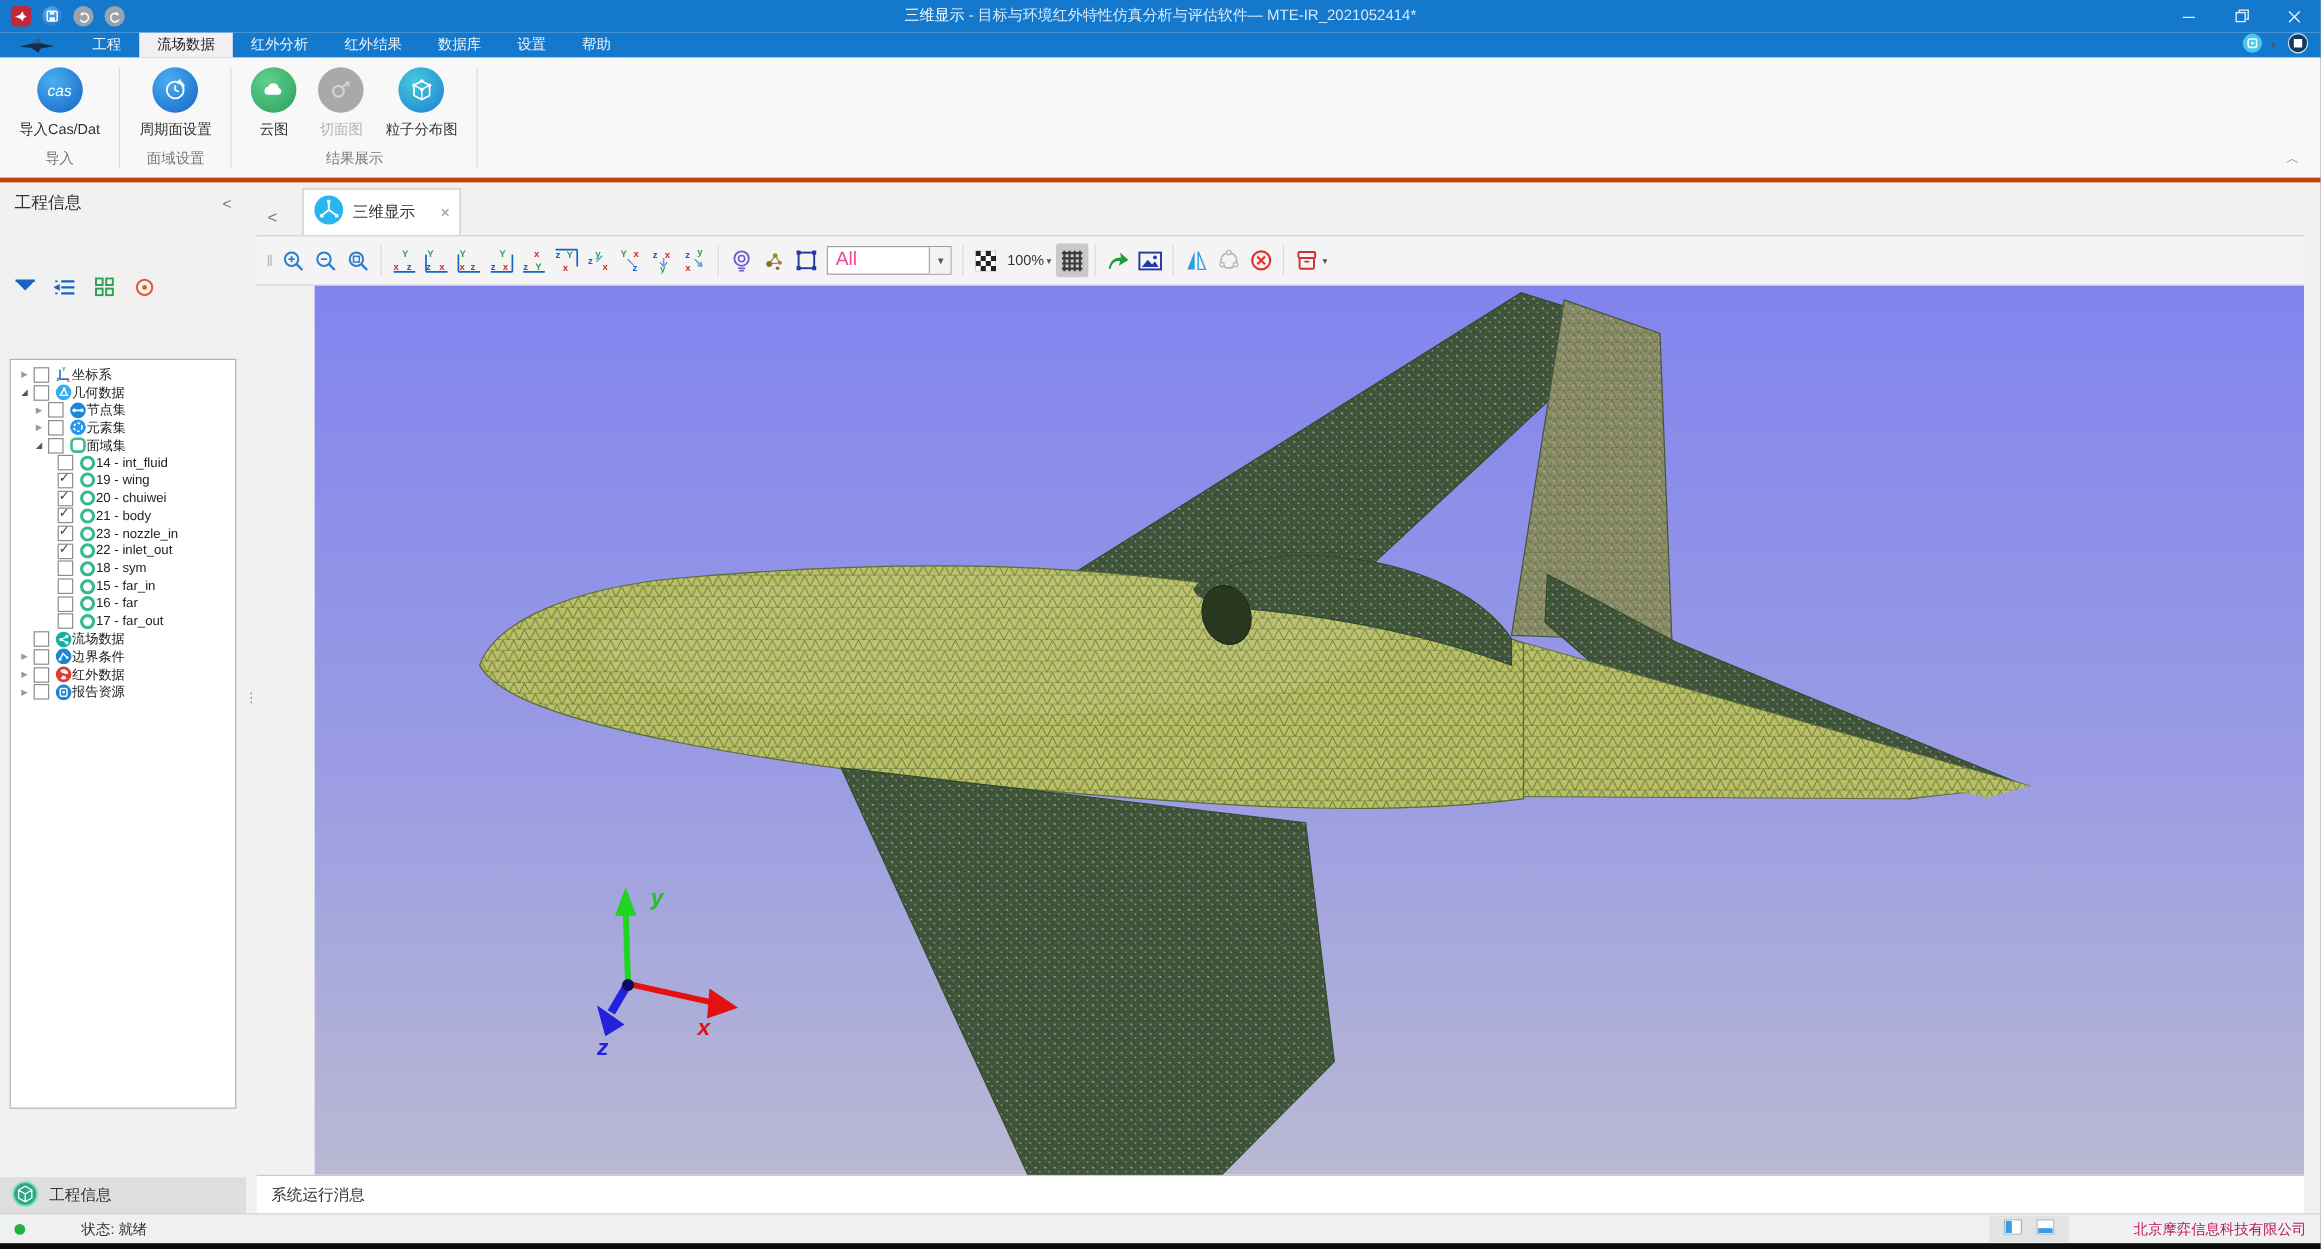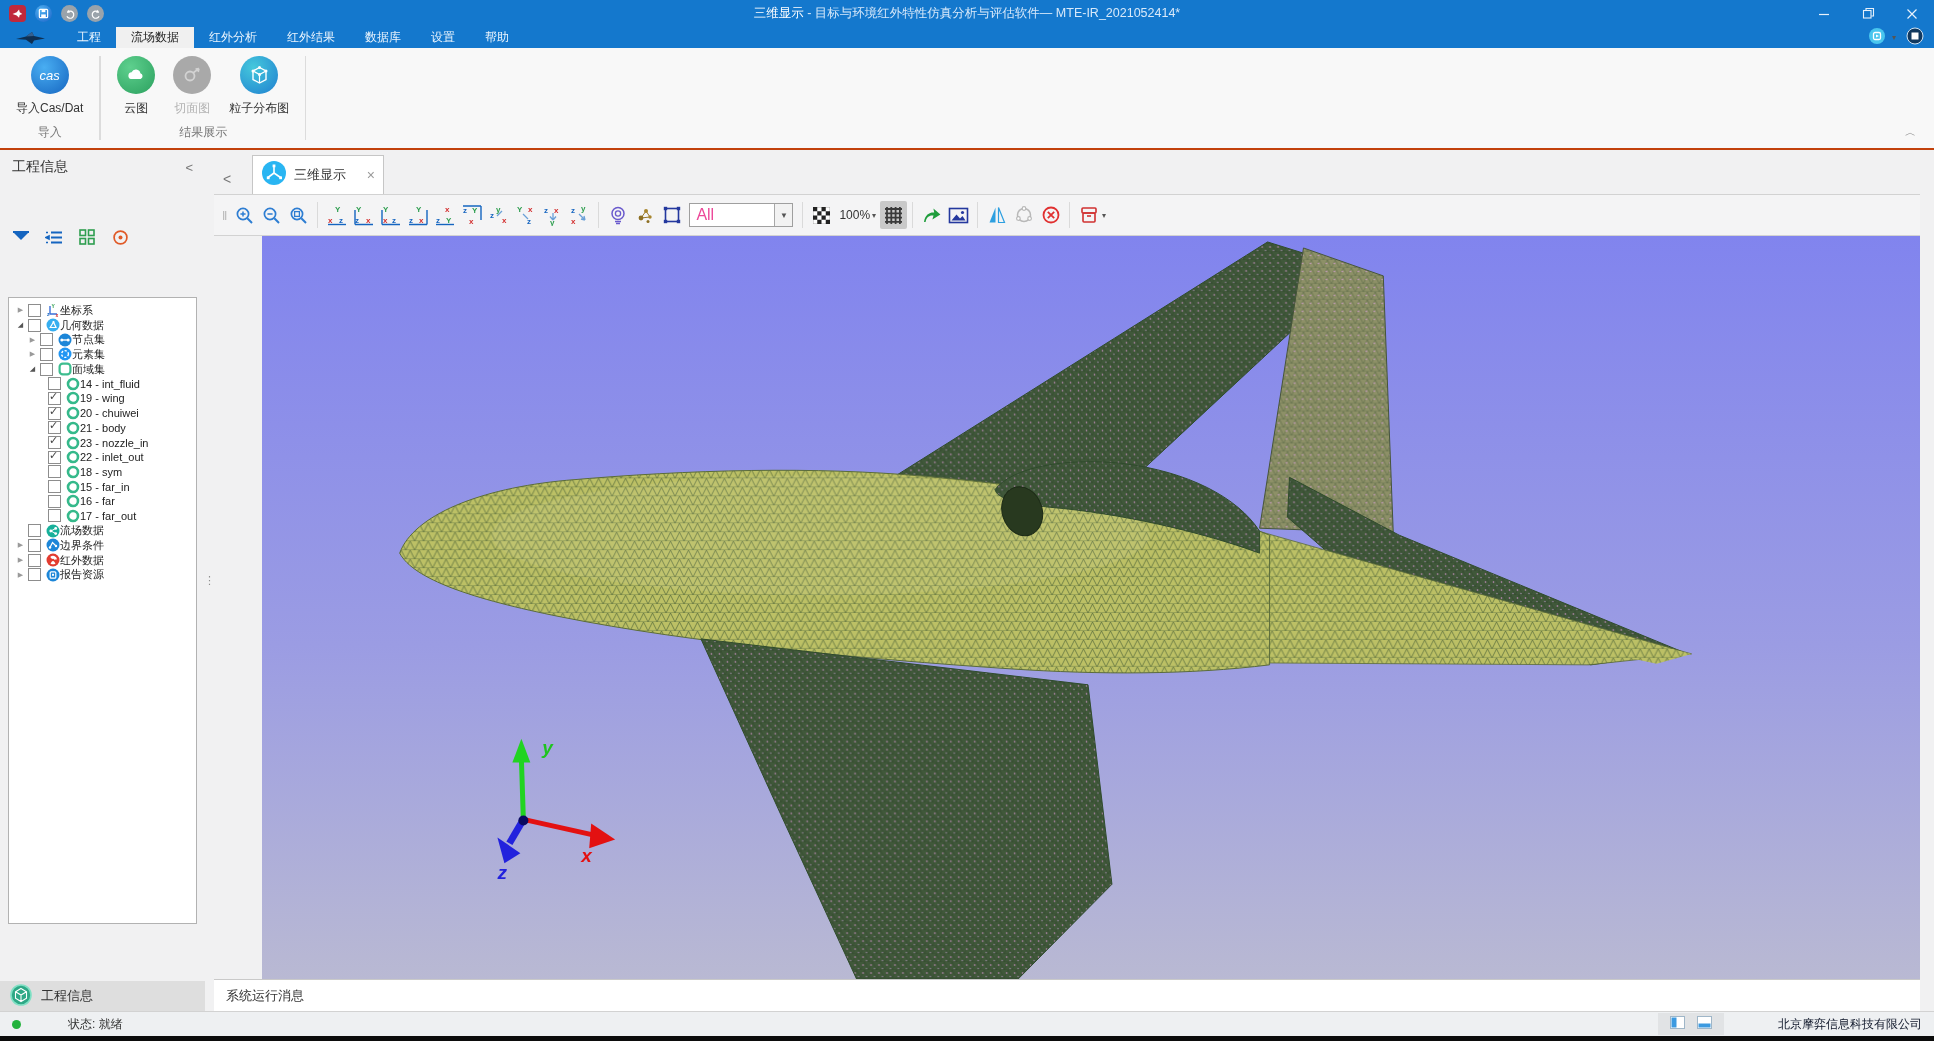--- a/index.html
+++ b/index.html
@@ -20,21 +20,21 @@
   .wc{width:44px;display:flex;align-items:center;justify-content:center;color:#e8f1fb;}
 
   
   .menubar{height:21px;background:#1478cd;display:flex;align-items:stretch;color:#eaf4fd;font-size:12px;flex:0 0 auto;}
   .logo{width:62px;display:flex;align-items:center;justify-content:center;}
   .menu-item{padding:0 15px;display:flex;align-items:center;cursor:default;}
   .menu-item.active{background:#f0f0f0;color:#222;}
   .menubar-right{margin-left:auto;display:flex;align-items:center;gap:6px;padding-right:10px;}
 
   
-  .ribbon{height:100px;background:#f8f8f8;border-bottom:2px solid #c2410c;display:flex;position:relative;flex:0 0 auto;}
+  .ribbon{height:100px;background:#f8f8f8;border-bottom:4px solid #c2410c;display:flex;position:relative;flex:0 0 auto;}
   .rgroup{display:flex;flex-direction:column;align-items:stretch;}
   .rg-buttons{display:flex;flex:1;align-items:flex-start;padding:8px 10px 0;gap:6px;}
   .rbtn{display:flex;flex-direction:column;align-items:center;padding:0 6px;}
   .rcircle{width:38px;height:38px;border-radius:50%;display:flex;align-items:center;justify-content:center;}
   .rc-cas{background:radial-gradient(circle at 35% 30%,#49aef2,#1565c0);color:#fff;font-size:13px;font-style:italic;}
   .rc-clock{background:radial-gradient(circle at 35% 30%,#49aef2,#1565c0);}
   .rc-cloud{background:radial-gradient(circle at 35% 30%,#5ed08e,#2ba05e);}
   .rc-slice{background:#a9a9a9;}
   .rc-cube{background:radial-gradient(circle at 35% 30%,#45c8dc,#1f7fd0);}
   .rbtn-label{font-size:12px;color:#333;margin-top:6px;white-space:nowrap;}
@@ -86,21 +86,21 @@
   .canvas-wrap{flex:1;margin-left:48px;min-height:0;position:relative;}
   .canvas-wrap svg{display:block;width:100%;height:100%;}
 
   .message-bar{height:31px;flex:0 0 auto;background:#fff;border-top:1px solid #c9c9c9;display:flex;align-items:center;padding-left:12px;font-size:13px;color:#333;margin-left:0;}
 
   
   .statusbar{height:24px;flex:0 0 auto;background:#eef0f2;border-top:1px solid #d2d2d2;display:flex;align-items:center;padding:0 12px;font-size:12px;color:#333;gap:40px;}
   .status-dot{width:9px;height:9px;border-radius:50%;background:#23b23c;margin-right:7px;}
   .sb-right{margin-left:auto;display:flex;align-items:center;gap:14px;}
   .layout-chip{background:#e1e3e5;display:flex;align-items:center;gap:12px;padding:3px 12px;}
-  .company{color:#0f172a;margin-left:40px;}
+  .company{color:#be185d;margin-left:40px;}
 
   .bottom-strip{height:5px;background:#0c0c0c;flex:0 0 auto;}
 </style>
 </head>
 <body>
 
 <div class="app">
 
   <div class="titlebar">
     <div class="qat">
@@ -205,20 +205,35 @@
         <div class="rbtn">
           <span class="rcircle rc-cas">
               <span>cas</span>
             </span>
           <span class="rbtn-label">导入Cas/Dat</span>
         </div>
       </div>
       <div class="rg-label">导入</div>
     </div>
     <div class="rsep"></div>
+    <div class="rgroup">
+      <div class="rg-buttons">
+        <div class="rbtn">
+          <span class="rcircle rc-clock">
+            <svg width="22" height="22" viewBox="0 0 22 22">
+                <circle cx="11" cy="11" r="7" fill="none" stroke="#fff" stroke-width="1.6"></circle>
+                <path d="M11,7 V11 L14,12.5" fill="none" stroke="#fff" stroke-width="1.5"></path>
+                <path d="M18.5,8 A8,8 0 0 0 14,3.5 L15.5,2.4 M14,3.5 L13,6" fill="none" stroke="#fff" stroke-width="1.3"></path>
+              </svg>
+          </span>
+          <span class="rbtn-label">周期面设置</span>
+        </div>
+      </div>
+      <div class="rg-label">面域设置</div>
+    </div>
     <div class="rsep"></div>
     <div class="rgroup">
       <div class="rg-buttons">
         <div class="rbtn">
           <span class="rcircle rc-cloud">
             <svg width="24" height="24" viewBox="0 0 24 24">
                 <path d="M7,16 A3.4,3.4 0 0 1 7.6,9.3 A4.6,4.6 0 0 1 16.4,10.3 A3,3 0 0 1 16.6,16 Z" fill="#fff"></path>
               </svg>
           </span>
           <span class="rbtn-label">云图</span>

